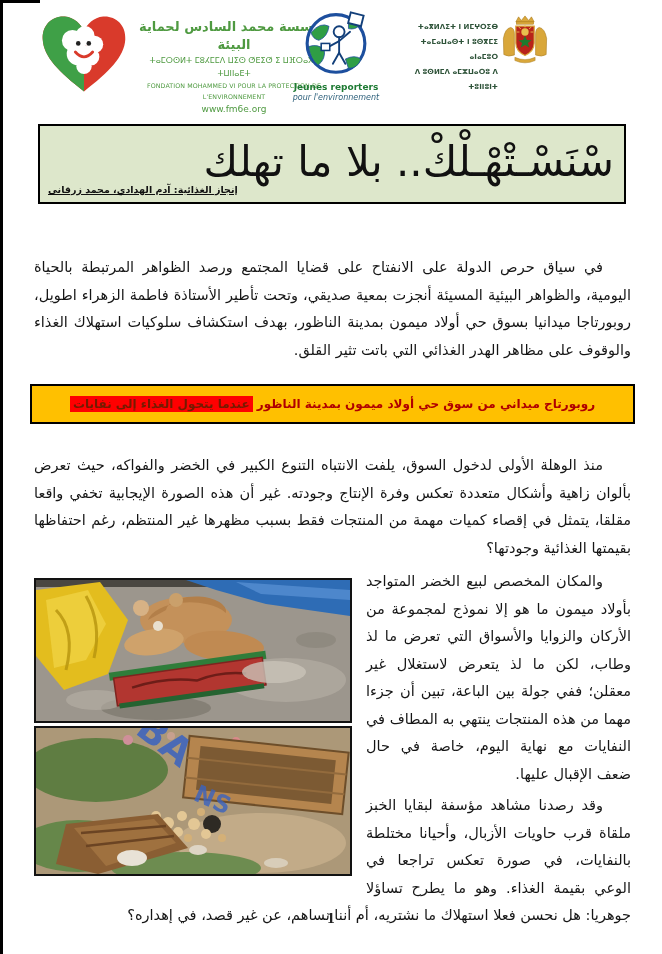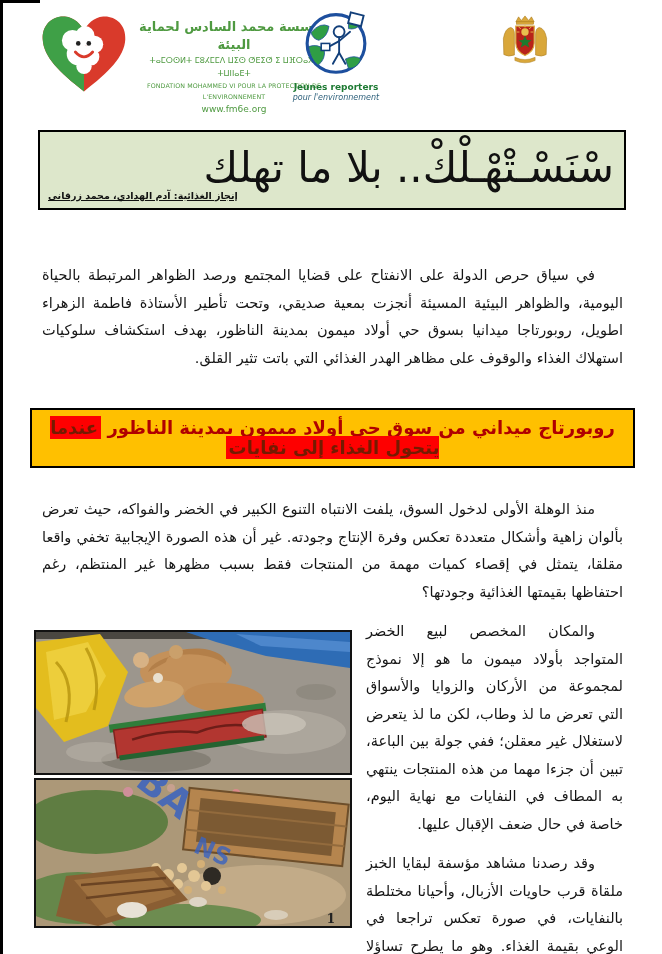--- a/index.html
+++ b/index.html
@@ -25,44 +25,44 @@
   .globe-logo{position:absolute;left:297px;top:6px;width:78px;height:78px;}
   .globe-cap{position:absolute;left:278px;top:82px;width:116px;text-align:center;}
   .globe-cap .l1{font-size:9px;font-weight:bold;color:#1e7a33;line-height:11px;}
   .globe-cap .l2{font-size:8px;font-style:italic;color:#2c5f7a;line-height:10px;text-align:center;}
   .min-tif{position:absolute;left:394px;top:20px;width:104px;text-align:right;font-size:7px;color:#2e5339;line-height:15px;font-weight:bold;}
   .coat{position:absolute;left:502px;top:12px;width:46px;height:58px;}
   .min-ar{position:absolute;left:550px;top:14px;width:106px;direction:rtl;text-align:center;font-size:11px;color:#2e5339;line-height:17px;}
 
   
   .title-box{
-    position:absolute;left:38px;top:130px;width:584px;height:76px;
+    position:absolute;left:38px;top:124px;width:584px;height:76px;
     background:#dde7cb;border:2px solid #000;
   }
   .big-title{
     position:absolute;right:10px;top:50%;transform:translateY(-56%);
     direction:rtl;font-size:42px;color:#111;white-space:nowrap;
   }
   .credit{
     position:absolute;left:8px;bottom:7px;direction:rtl;
     font-size:9.5px;font-weight:bold;text-decoration:underline;color:#111;white-space:nowrap;
   }
 
   
   .body-area{
     position:absolute;left:30px;right:27px;top:250px;
     direction:rtl;text-align:justify;color:#151515;
     font-size:14.5px;
   }
-  .para{margin:12px;line-height:27.5px;text-indent:28px;}
+  .para{margin:4px;line-height:27.5px;text-indent:28px;}
   .headline{
-    margin-top:36px;
+    margin-top:20px;
     border:2px solid #000;background:#ffc000;
     text-align:center;padding:8px 4px;
-    font-size:18px;font-weight:bold;color:#b00000;
+    font-size:12px;font-weight:bold;color:#b00000;
     line-height:20px;
   }
   .headline .hl{background:#fe0000;color:#741b00;padding:1px 3px;}
   .p2{margin-top:28px;}
   .photo-col{float:left;width:322px;margin:12px 14px 4px 0;}
   .photo{display:block;width:314px;border:2px solid #121212;margin-bottom:3px;background:#999;}
   .p3{margin-top:6px;}
   .p4{margin-top:2px;}
 
   .page-num{
@@ -124,20 +124,25 @@
         <path d="M54,60 L62,74"></path>
       </g>
       <rect x="31" y="48" width="11" height="9" fill="#ffffff" stroke="#123f7a" stroke-width="2"></rect>
       <rect x="67" y="10" width="17" height="14" fill="#ffffff" stroke="#123f7a" stroke-width="2.4" transform="rotate(14 75 17)"></rect>
     </svg>
     <div class="globe-cap">
       <div class="l1">Jeunes reporters</div>
       <div class="l2">pour l'environnement</div>
     </div>
 
+    <div class="min-tif">
+      <div>ⵜⴰⴳⵍⴷⵉⵜ ⵏ ⵍⵎⵖⵔⵉⴱ</div>
+      <div>ⵜⴰⵎⴰⵡⴰⵙⵜ ⵏ ⵓⵙⴳⵎⵉ ⴰⵏⴰⵎⵓⵔ</div>
+      <div>ⴷ ⵓⵙⵍⵎⴷ ⴰⵎⵣⵡⴰⵔⵓ ⴷ ⵜⵓⵏⵏⵓⵏⵜ</div>
+    </div>
 
     <svg class="coat" viewBox="0 0 100 115">
       <path d="M3,52 Q7,30 19,28 Q27,30 27,42 L27,88 Q14,93 4,87 Z" fill="#d9a73a" stroke="#a8791a" stroke-width="1.2"></path>
       <path d="M97,52 Q93,30 81,28 Q73,30 73,42 L73,88 Q86,93 96,87 Z" fill="#d9a73a" stroke="#a8791a" stroke-width="1.2"></path>
       <path d="M30,16 L36,5 L42,13 L50,3 L58,13 L64,5 L70,16 Z" fill="#d9a73a" stroke="#a8791a" stroke-width="1.2"></path>
       <rect x="31" y="16" width="38" height="5" fill="#d9a73a" stroke="#a8791a" stroke-width="1"></rect>
       <path d="M30,25 L70,25 L70,62 Q70,80 50,89 Q30,80 30,62 Z" fill="#b8231a" stroke="#d9a73a" stroke-width="2.6"></path>
       <circle cx="50" cy="38" r="8" fill="#e8bf4e"></circle>
       <g stroke="#e8bf4e" stroke-width="2">
         <path d="M50,28 L50,22"></path>

